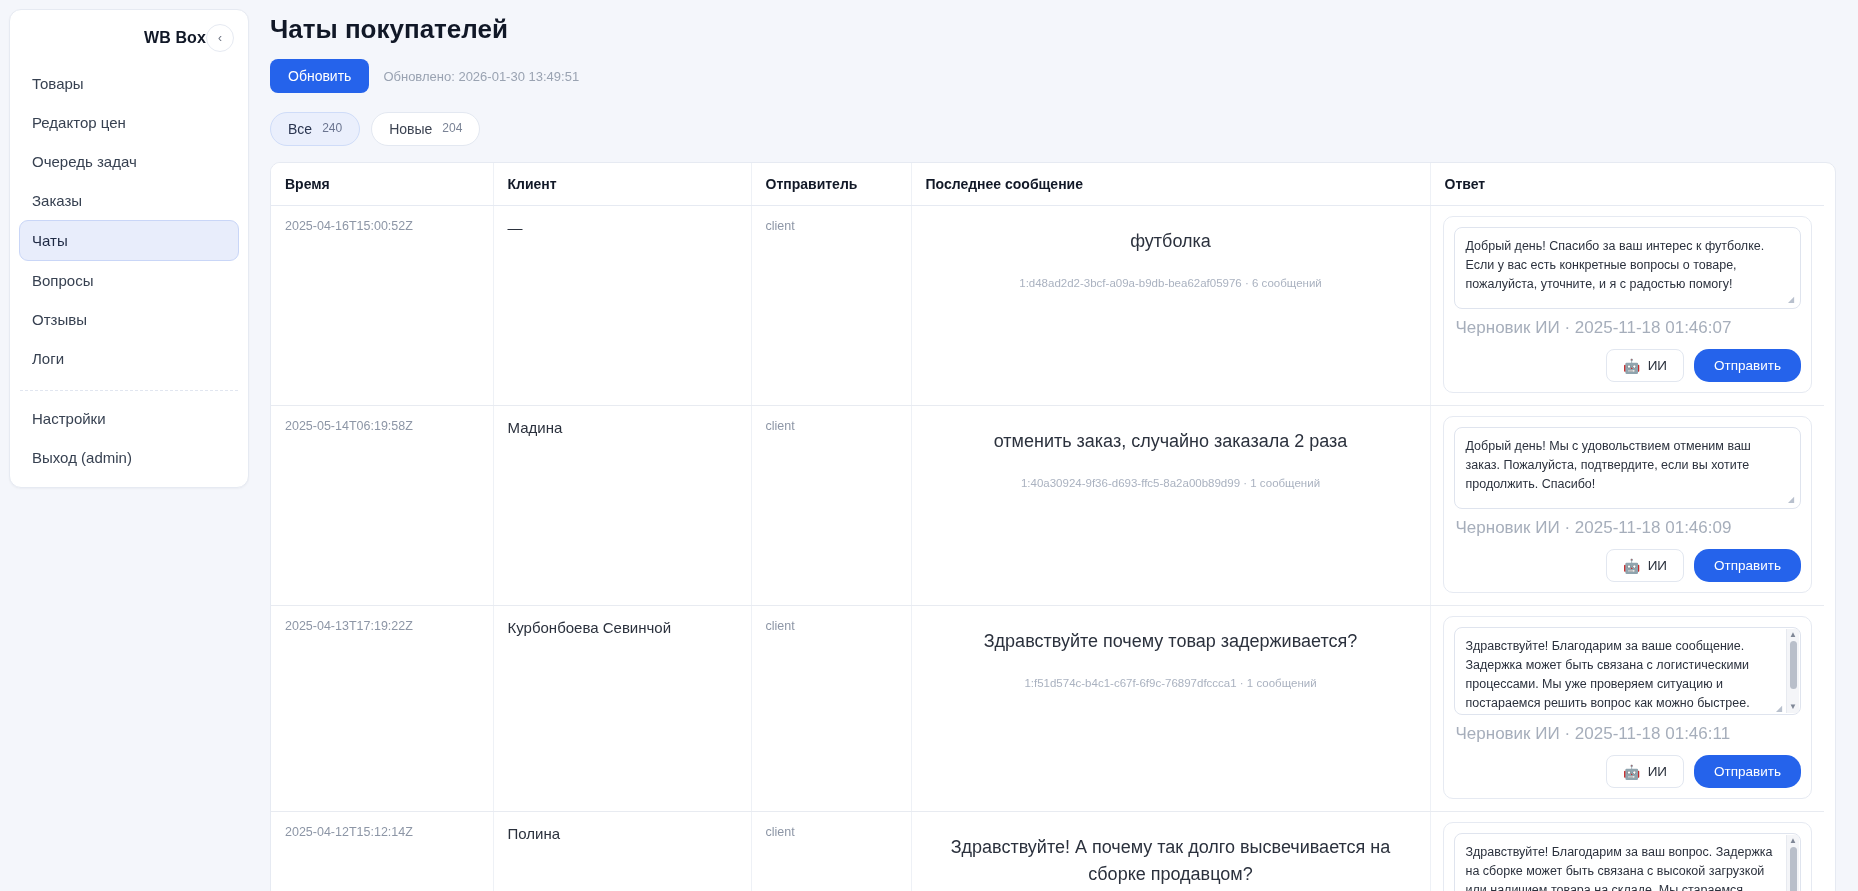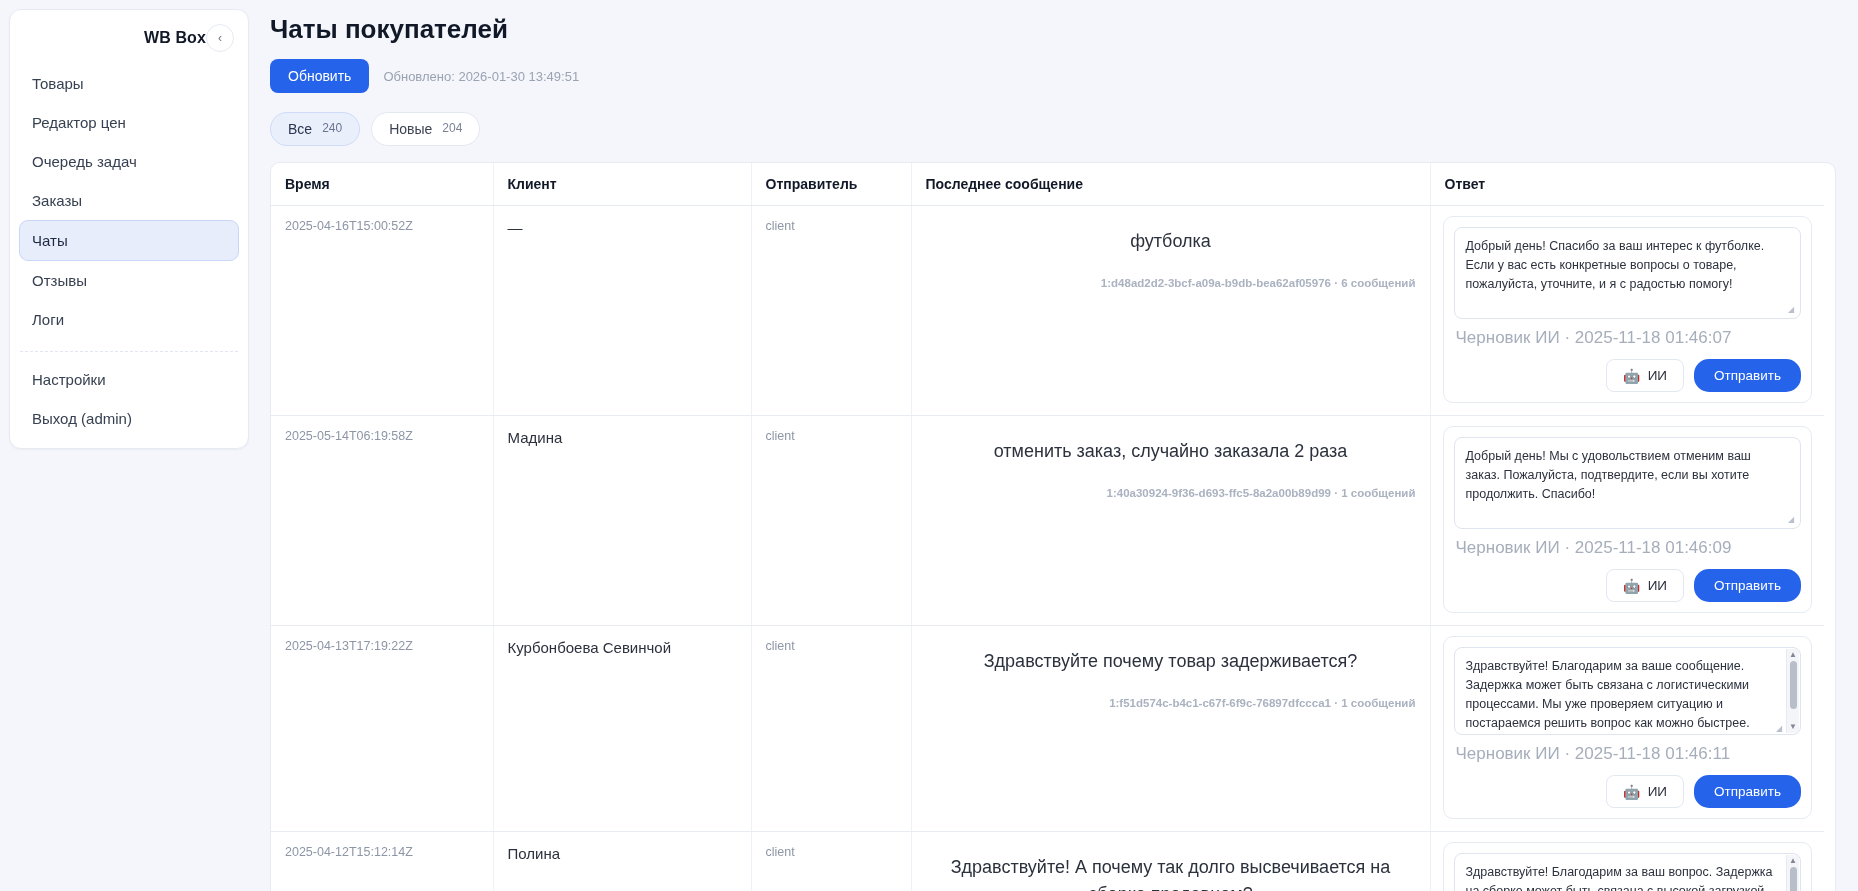--- a/index.html
+++ b/index.html
@@ -117,42 +117,42 @@
   .c-sender{ width:160px; }
   .c-msg   { width:519px; }
   .c-reply { width:394px; }
 
   .time-txt { font-size:12.5px; color:#8d96a6; white-space:nowrap; }
   .client-txt { font-size:15px; color:#2b313d; }
   .sender-txt { font-size:12.5px; color:#8d96a6; }
 
   .msg-cell { padding-top:22px; }
   .msg-text { font-size:18px; color:#2b313d; line-height:1.5; text-align:center; }
-  .msg-meta { font-size:11.5px; color:#aab2c0; margin-top:22px; text-align:right;font-weight:bold; }
+  .msg-meta { font-size:11.5px; color:#aab2c0; margin-top:22px; text-align:center; }
 
   
   .reply-cell { padding:10px 12px 12px 12px; }
   .reply-panel {
     border:1px solid #e6eaf2;
     border-radius:10px;
     padding:10px;
     background:#fff;
   }
   .reply-box {
     position:relative;
     border:1px solid #dfe4ee;
     border-radius:8px;
     padding:9px 22px 9px 11px;
     font-size:12.5px;
     line-height:1.52;
     color:#2b313d;
     background:#fff;
     overflow:hidden;
   }
-  .reply-box.h-tall { height:92px; }
+  .reply-box.h-tall { height:82px; }
   .reply-box.h-short { height:88px; }
   .resize-handle {
     position:absolute; right:3px; bottom:2px;
     width:9px; height:9px;
     color:#b8c0cd; font-size:9px; line-height:9px;
     cursor:nwse-resize;
   }
   .resize-handle:before { content:"◢"; font-size:8px; }
   .scrollbar {
     position:absolute; top:1px; right:1px; bottom:1px; width:13px;
@@ -192,20 +192,21 @@
       <div class="sidebar-head">
         <div class="brand">WB Box</div>
         <div class="collapse-btn">‹</div>
       </div>
       <div class="nav">
         <div class="nav-item">Товары</div>
         <div class="nav-item">Редактор цен</div>
         <div class="nav-item">Очередь задач</div>
         <div class="nav-item">Заказы</div>
         <div class="nav-item active">Чаты</div>
+        <div class="nav-item">Вопросы</div>
         <div class="nav-item">Отзывы</div>
         <div class="nav-item">Логи</div>
         <div class="nav-sep"></div>
         <div class="nav-item">Настройки</div>
         <div class="nav-item">Выход (admin)</div>
       </div>
     </div>
   </div>
 
   <div class="main">

